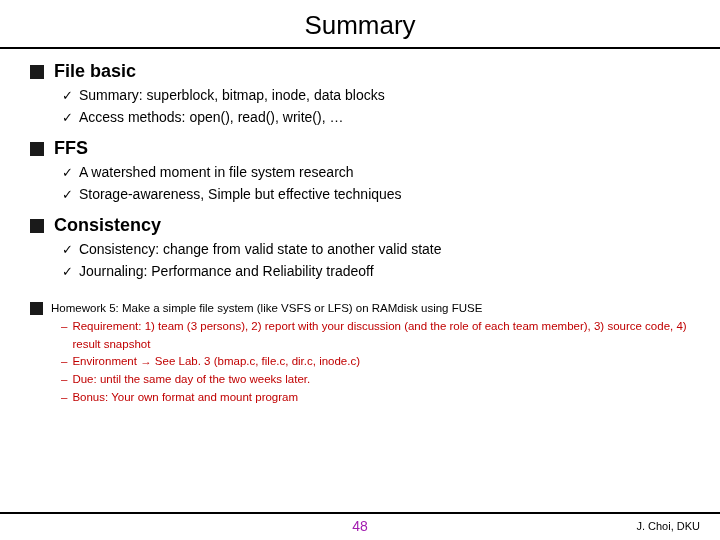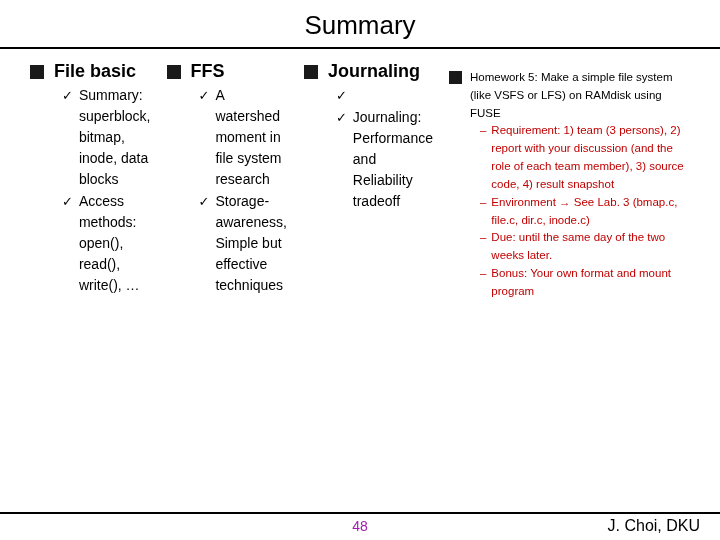--- a/index.html
+++ b/index.html
@@ -34,22 +34,22 @@
       font-size: 26px;
       font-weight: normal;
       color: #000;
     }
 
     
     .content {
       flex: 1;
       padding: 12px 30px 8px 30px;
       display: flex;
-      flex-direction: row;
-      gap: 16px;
+      flex-direction: column;
+      gap: 6px;
     }
 
     
     .section {
       margin-bottom: 4px;
     }
 
     .section-title-row {
       display: flex;
       align-items: center;
@@ -142,21 +142,21 @@
     }
 
     .footer-page {
       font-size: 14px;
       color: #a21caf;
     }
 
     .footer-credit {
       position: absolute;
       right: 20px;
-      font-size: 16px;
+      font-size: 11px;
       color: #000;
     }
   </style>
 </head>
 <body>
 
 <div class="page">
 
   <div class="header">
     <h1>Summary</h1>
@@ -194,25 +194,26 @@
         <div class="sub-item">
           <span class="checkmark">✓</span>
           <span>Storage-awareness, Simple but effective techniques</span>
         </div>
       </div>
     </div>
 
     <div class="section">
       <div class="section-title-row">
         <div class="bullet-square"></div>
-        <span class="section-title">Journaling</span>
+        <span class="section-title">Consistency</span>
       </div>
       <div class="sub-items">
         <div class="sub-item">
           <span class="checkmark">✓</span>
+          <span>Consistency: change from valid state to another valid state</span>
         </div>
         <div class="sub-item">
           <span class="checkmark">✓</span>
           <span>Journaling: Performance and Reliability tradeoff</span>
         </div>
       </div>
     </div>
 
     <div class="homework-section">
       <div class="hw-bullet"></div>

